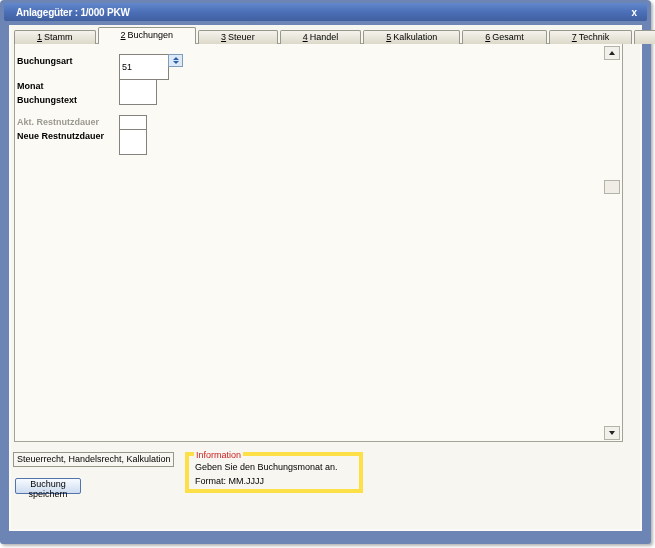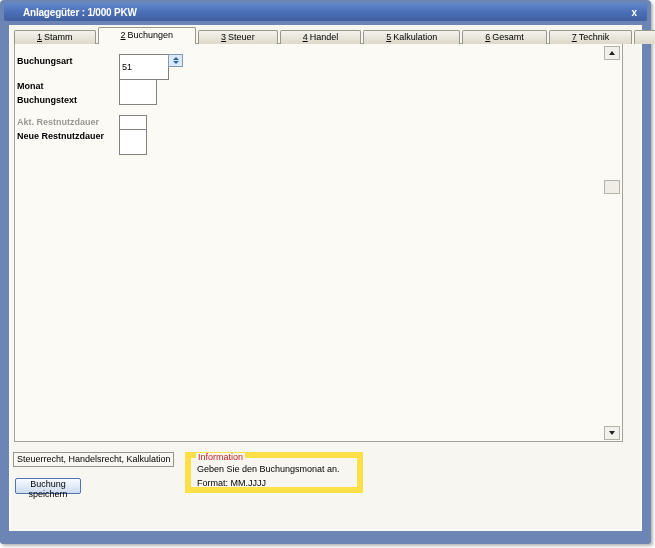--- a/index.html
+++ b/index.html
@@ -7,21 +7,21 @@
               font-family:"Liberation Sans", sans-serif; }
 
   .window { position:absolute; left:0; top:0; width:651px; height:544px;
             background:#6d85b5; border-radius:4px 4px 3px 3px;
             box-shadow:2px 2px 3px rgba(90,90,90,.45); }
 
   
   .titlebar { position:absolute; left:4px; top:3px; width:643px; height:18px;
               background:linear-gradient(180deg,#6288cc 0%, #4a6db6 55%, #40609e 100%);
               border-radius:2px; display:flex; align-items:center; }
-  .title-text { flex:1; padding-left:19px; font-size:10px; font-weight:bold;
+  .title-text { flex:1; padding-left:12px; font-size:10px; font-weight:bold;
                 color:#ffffff; letter-spacing:-0.2px; white-space:nowrap; }
   .close-icon { padding-right:10px; font-size:10px; font-weight:bold; color:#ffffff; }
 
   
   .content { position:absolute; left:9px; top:25px; width:633px; height:506px;
              background:#f7f6f0; border:2px solid #fbfaf6; border-top:none; }
 
   
   .tabs { position:absolute; left:14px; top:27px; height:17px;
           display:flex; align-items:flex-end; z-index:3; }
@@ -79,21 +79,21 @@
   
   .scope-box { position:absolute; left:13px; top:452px; width:161px; height:15px;
                border:1px solid #989689; font-size:9px; line-height:13px;
                padding-left:3px; color:#000; background:#f7f6f0; z-index:2;
                white-space:nowrap; overflow:hidden; }
   .save-btn { position:absolute; left:15px; top:478px; width:66px; height:16px;
               font-size:9px; font-family:"Liberation Sans", sans-serif; color:#000;
               background:linear-gradient(#f7fbff,#cddcf0);
               border:1px solid #5274ae; border-radius:2px; z-index:2; }
   .info-box { position:absolute; left:185px; top:452px; width:178px; height:41px;
-              border:6px solid #fde047; z-index:2; }
+              border:4px solid #fde047; z-index:2; }
   .info-title { position:absolute; left:5px; top:-5px; background:#f7f6f0;
                 padding:0 2px; font-size:9px; color:#cc2222; line-height:9px; }
   .info-line { position:absolute; left:6px; font-size:9px; color:#000;
                white-space:nowrap; }
   .info-line.l1 { top:6px; }
   .info-line.l2 { top:20px; }
 </style>
 </head>
 <body>
 

